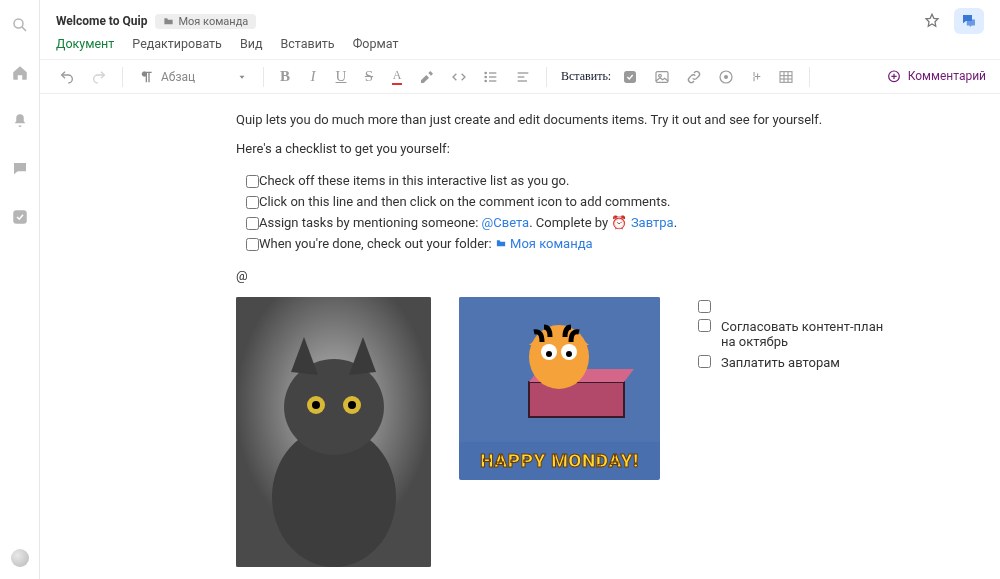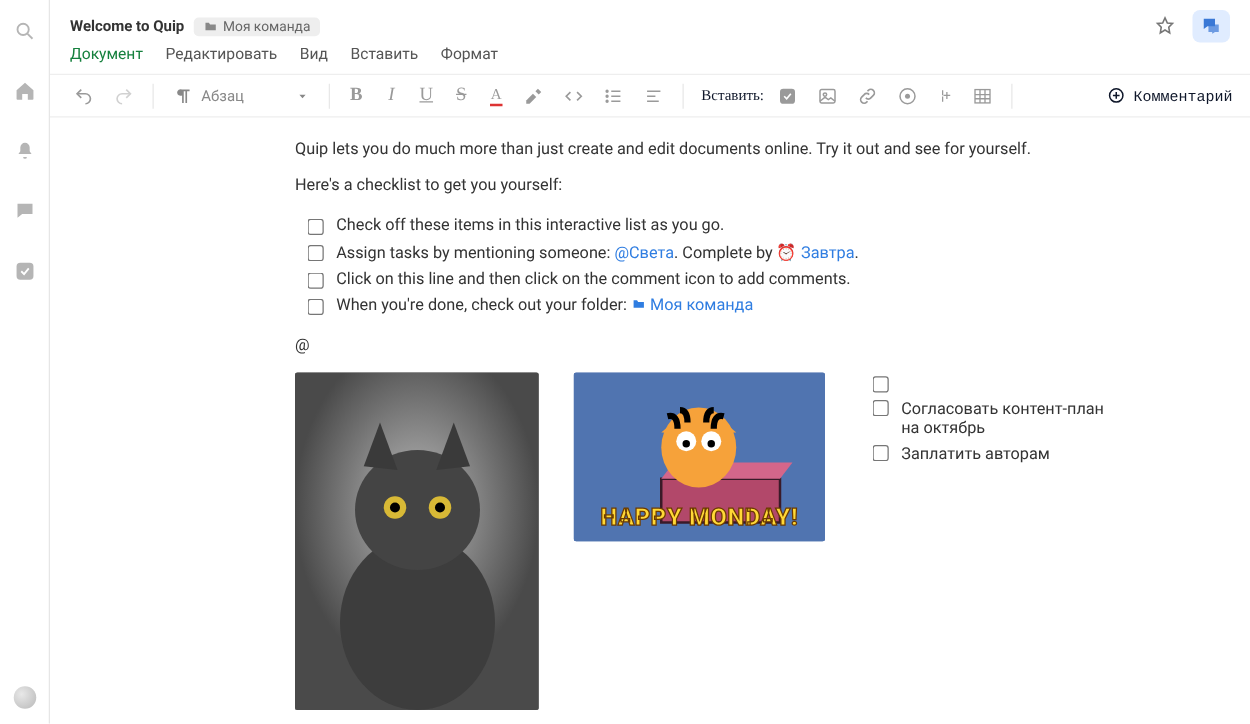--- a/index.html
+++ b/index.html
@@ -13,32 +13,32 @@
   .chip { background:#eee; border-radius:4px; padding:1px 8px; font-size:11px; color:#666; display:inline-flex; align-items:center; gap:4px;}
   .title-icons { margin-left:auto; display:flex; gap:8px; align-items:center;}
   .chaticon { background:#e0ecff; border-radius:6px; padding:4px 6px; color:#3a78d6;}
   .menubar { display:flex; gap:18px; padding:0 16px 8px 16px; font-size:12.5px; color:#555;}
   .menubar .active { font-weight:400; color:#15803d;}
   .toolbar { border-top:1px solid #eee; border-bottom:1px solid #eee; padding:4px 14px; display:flex; align-items:center; gap:6px; color:#9a9a9a; font-size:12px;}
   .tbtn { padding:4px 5px; border-radius:3px; display:inline-flex; align-items:center; justify-content:center; min-width:22px;}
   .sep { width:1px; height:20px; background:#e8e8e8; margin:0 4px;}
   .para-select { display:flex; align-items:center; gap:6px; padding:2px 6px; min-width:120px; color:#888;}
   .insert-label { color:#0f172a; margin-left:4px;font-family:Liberation Serif, serif;}
-  .comment-btn { display:flex; align-items:flex-end; gap:6px; color:#0f172a; margin-left:auto;font-family:Liberation Mono, monospace;}
+  .comment-btn { display:flex; align-items:flex-start; gap:6px; color:#701a75; margin-left:auto;}
   .doc { padding:18px 0 0 196px; overflow:auto; flex:1;}
   .doc p { font-size:13px; color:#333; margin-bottom:14px; max-width:700px;}
   .checklist { margin:0 0 14px 0; }
-  .checklist .row { display:flex; align-items:flex-start; gap:10px; padding:3px 0 3px 10px; font-size:13px;}
+  .checklist .row { display:flex; align-items:flex-start; gap:0; padding:3px 0 3px 10px; font-size:13px;}
   .checklist input { margin-top:2px;}
   .mention { color:#2f7de1;}
   .link { color:#2f7de1;}
   .atsign { font-size:13px; color:#333; margin:6px 0 14px 0;}
   .gallery { display:flex; gap:28px; align-items:flex-start;}
   .img-cat { width:195px; height:270px; background:#2e2e2e; border-radius:2px; position:relative; overflow:hidden;}
-  .img-garf { width:201px; height:135px; background:#4a6fae; border-radius:2px; position:relative; overflow:hidden;}
+  .img-garf { width:201px; height:183px; background:#4a6fae; border-radius:2px; position:relative; overflow:hidden;}
   .garf-text { position:absolute; bottom:8px; left:0; right:0; text-align:center; font-weight:900; font-size:19px; color:#ffd836; letter-spacing:0.5px; -webkit-text-stroke:1px #6b3a00;}
   .sidechecks { margin-left:10px; width:200px;}
   .sidechecks .row { display:flex; align-items:flex-start; gap:10px; padding:3px 0; font-size:13px;}
   svg { display:block; }
   .ico { width:16px; height:16px; }
   .ico-lg { width:18px; height:18px;}
   .fmt-letter { font-family: "Times New Roman", serif; font-size:15px;}
   .underline { text-decoration:underline;}
   .strike { text-decoration:line-through;}
 </style>
@@ -212,37 +212,37 @@
         <svg class="ico" viewBox="0 0 24 24" fill="none" stroke="currentColor" stroke-width="1.8">
             <circle cx="12" cy="11" r="8"></circle>
             <line x1="12" y1="7" x2="12" y2="15"></line>
             <line x1="8" y1="11" x2="16" y2="11"></line>
           </svg>
         <span>Комментарий</span>
       </span>
     </div>
 
     <div class="doc">
-      <p>Quip lets you do much more than just create and edit documents online. Try it out and see for yourself.</p>
+      <p>Quip lets you do much more than just create and edit documents items. Try it out and see for yourself.</p>
       <p>Here's a checklist to get you yourself:</p>
 
       <div class="checklist">
         <div class="row">
           <input type="checkbox" style="">
           <span>Check off these items in this interactive list as you go.</span>
+        </div>
+        <div class="row">
+          <input type="checkbox" style="">
+          <span>Click on this line and then click on the comment icon to add comments.</span>
         </div>
         <div class="row">
           <input type="checkbox" style="">
           <span>
             <span>Assign tasks by mentioning someone: </span><span class="mention">@Света</span><span>. Complete by </span><span class="mention">⏰ <span>Завтра</span></span><span>.</span>
           </span>
-        </div>
-        <div class="row">
-          <input type="checkbox" style="">
-          <span>Click on this line and then click on the comment icon to add comments.</span>
         </div>
         <div class="row">
           <input type="checkbox" style="">
           <span>
             <span>When you're done, check out your folder: </span><span class="link"><svg style="width:12px;height:11px;display:inline;vertical-align:-1px" viewBox="0 0 24 24" fill="#2f7de1">
                   <path d="M3 5h6l2 3h10v10H3z"></path>
                 </svg> <span>Моя команда</span></span>
           </span>
         </div>
       </div>

